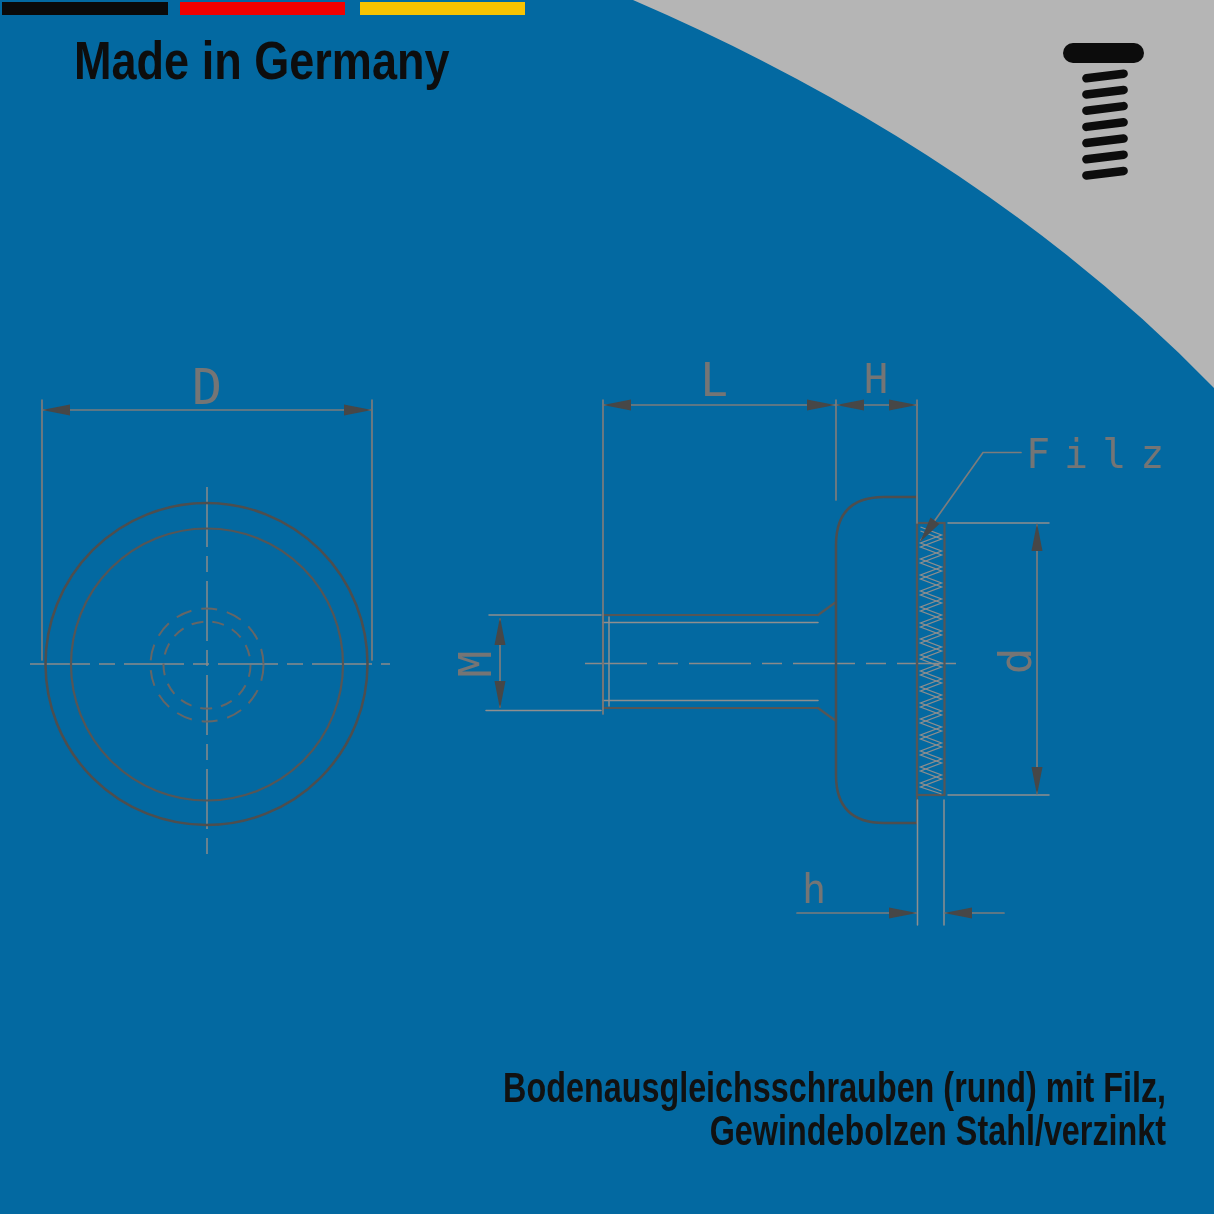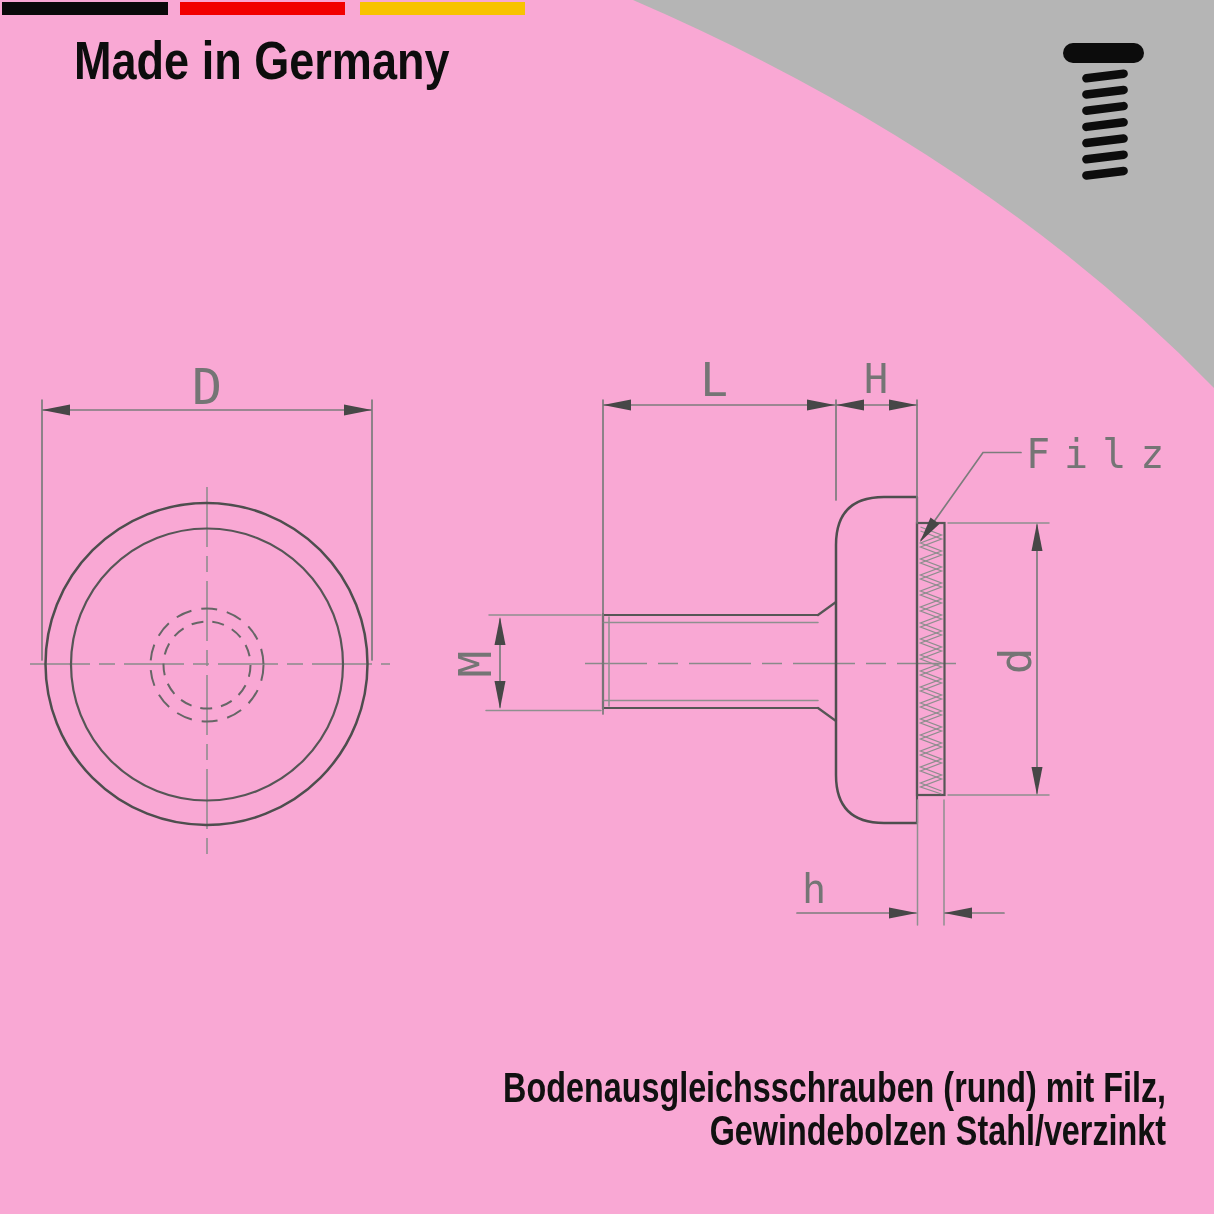--- a/index.html
+++ b/index.html
@@ -1,17 +1,17 @@
 <!DOCTYPE html>
 <html><head>
 <meta charset="utf-8">
 <style>
   html,body{margin:0;padding:0;background:#ffffff;}
   .page{
-    position:relative;width:1214px;height:1214px;background:#f9a8d4;
+    position:relative;width:1214px;height:1214px;background:#0369a1;
     overflow:hidden;font-family:"Liberation Sans",sans-serif;
   }
   
   .flag{position:absolute;left:0;top:2px;width:540px;height:14px;}
   .stripe{position:absolute;top:0;height:13px;}
   .stripe.s1{left:2px;width:166px;}
   .stripe.s2{left:180px;width:165px;}
   .stripe.s3{left:360px;width:165px;}
   .miG{
     position:absolute;left:74px;top:30px;color:#0d0d0d;

